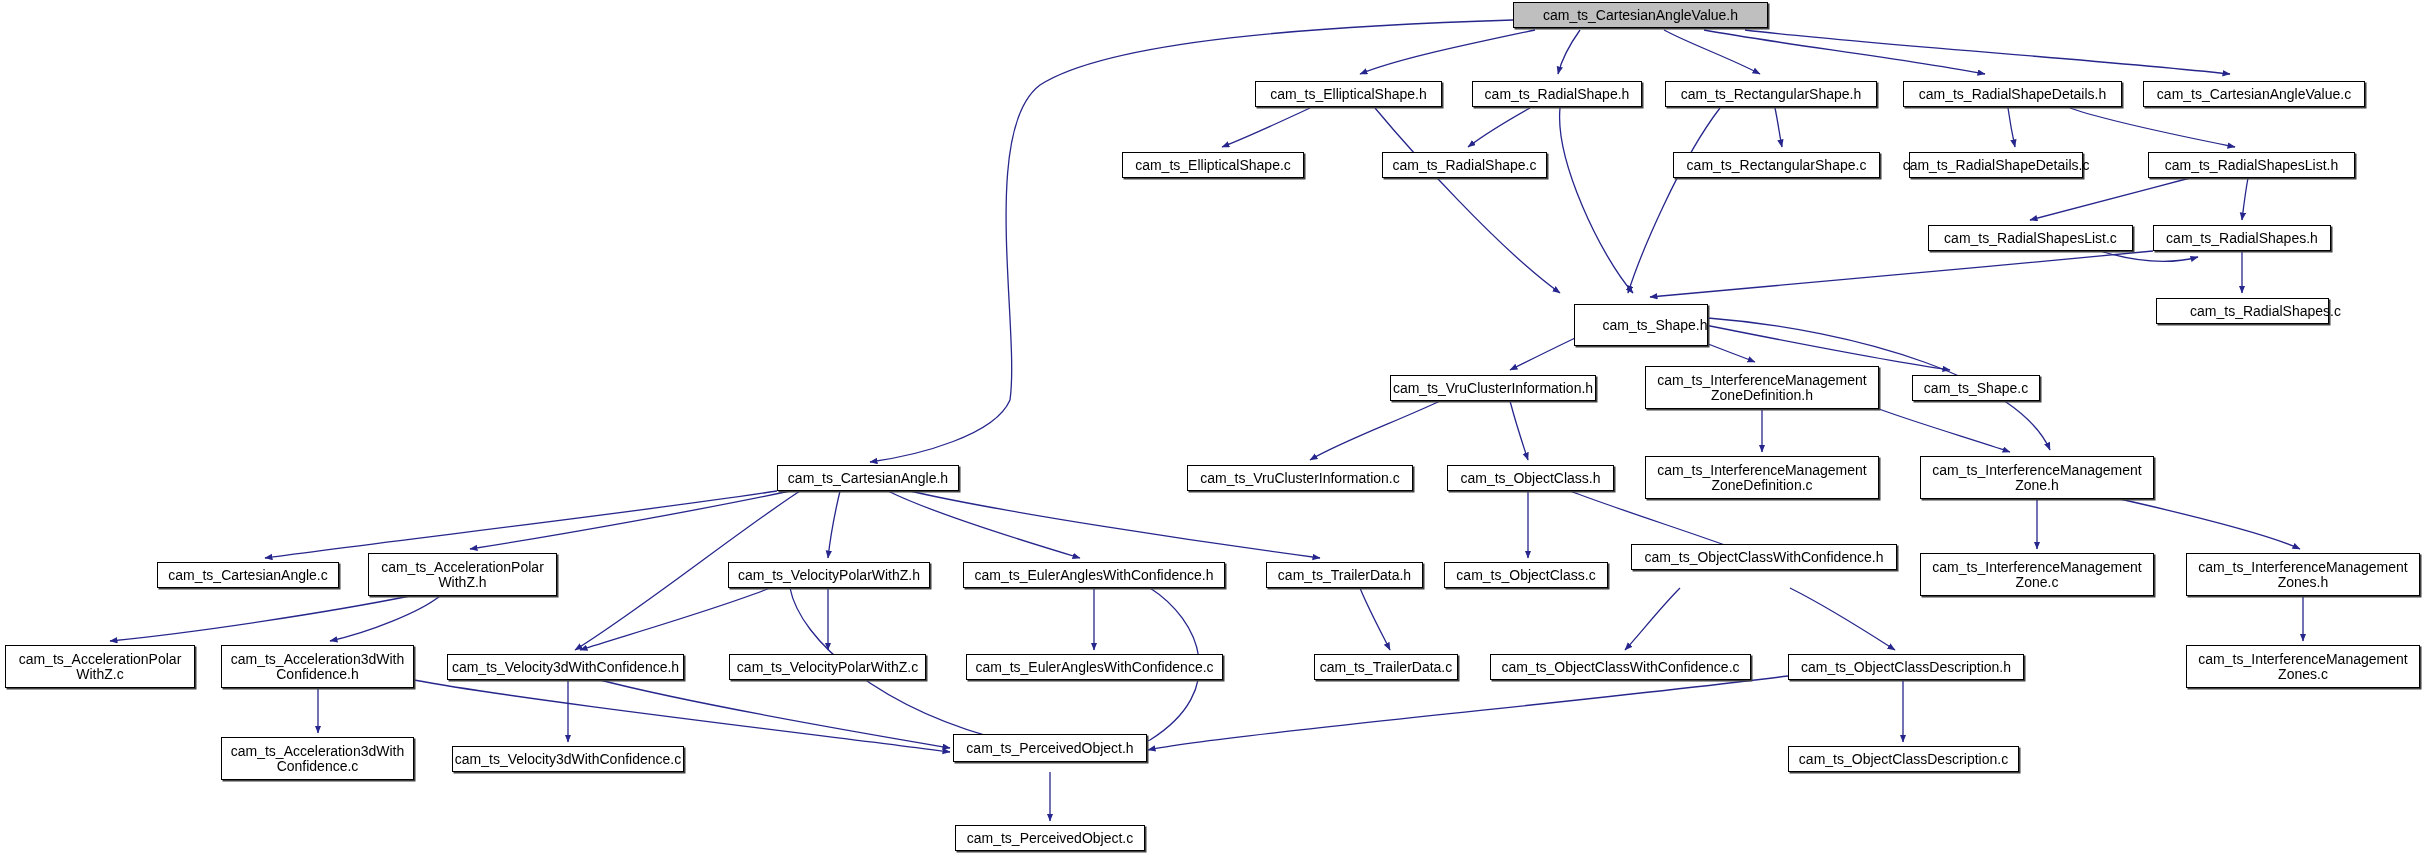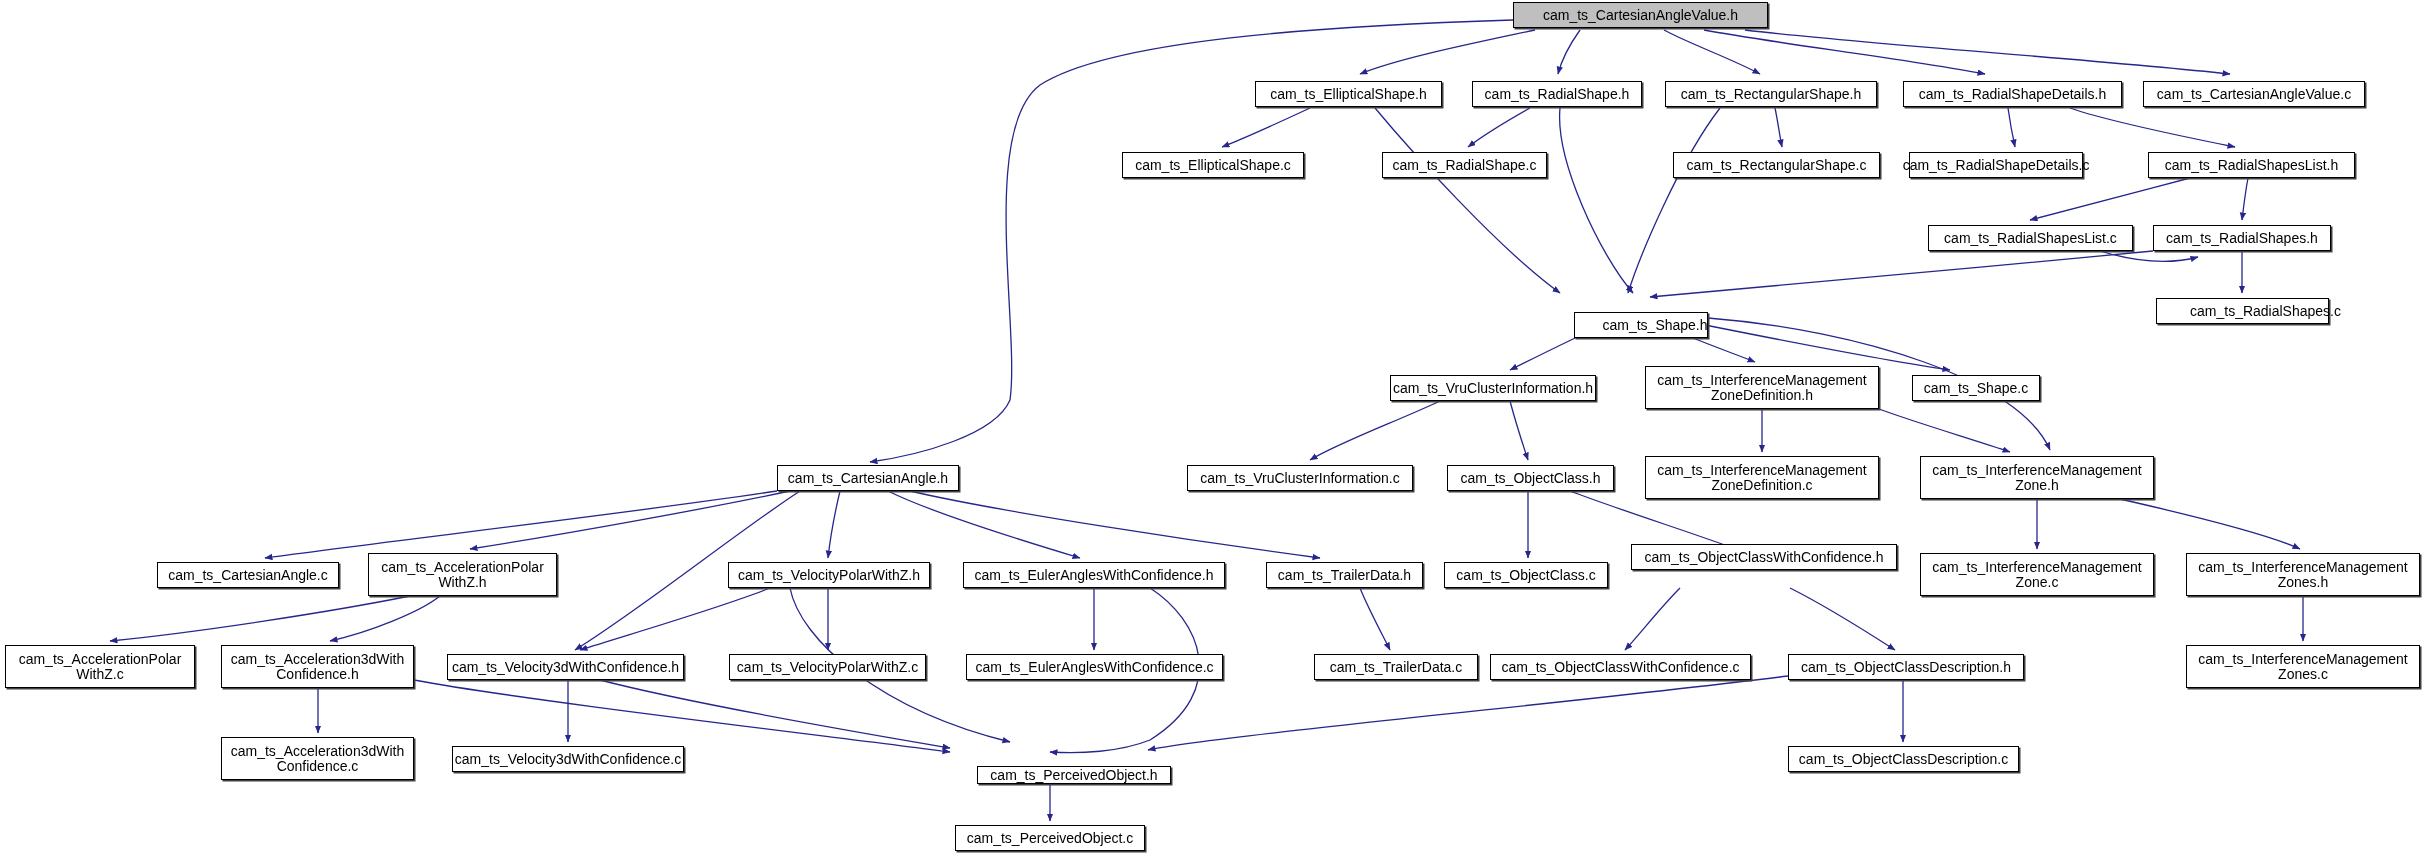--- a/index.html
+++ b/index.html
@@ -108,21 +108,21 @@
     <div class="node" style="left: 1665px; top: 81px; width: 212px; height: 26px;"><span class="lbl">cam_ts_RectangularShape.h</span></div>
     <div class="node" style="left: 1903px; top: 81px; width: 219px; height: 26px;"><span class="lbl">cam_ts_RadialShapeDetails.h</span></div>
     <div class="node" style="left: 2143px; top: 81px; width: 222px; height: 26px;"><span class="lbl">cam_ts_CartesianAngleValue.c</span></div>
     <div class="node" style="left: 1122px; top: 152px; width: 182px; height: 26px;"><span class="lbl">cam_ts_EllipticalShape.c</span></div>
     <div class="node" style="left: 1382px; top: 152px; width: 165px; height: 26px;"><span class="lbl">cam_ts_RadialShape.c</span></div>
     <div class="node" style="left: 1673px; top: 152px; width: 207px; height: 26px;"><span class="lbl">cam_ts_RectangularShape.c</span></div>
     <div class="node" style="left: 1909px; top: 152px; width: 174px; height: 26px;"><span class="lbl">cam_ts_RadialShapeDetails.c</span></div>
     <div class="node" style="left: 2148px; top: 152px; width: 207px; height: 26px;"><span class="lbl">cam_ts_RadialShapesList.h</span></div>
     <div class="node" style="left: 1928px; top: 225px; width: 205px; height: 26px;"><span class="lbl">cam_ts_RadialShapesList.c</span></div>
     <div class="node" style="left: 2153px; top: 225px; width: 178px; height: 26px;"><span class="lbl">cam_ts_RadialShapes.h</span></div>
-    <div class="node" style="left: 1574px; top: 312px; width: 134px; height: 26px; padding-left: 28px;"><span class="lbl">cam_ts_Shape.h</span></div>
+    <div class="node" style="left: 1574px; top: 304px; width: 134px; height: 42px; padding-left: 28px;"><span class="lbl">cam_ts_Shape.h</span></div>
     <div class="node" style="left: 2156px; top: 298px; width: 173px; height: 26px; padding-left: 46px;"><span class="lbl">cam_ts_RadialShapes.c</span></div>
     <div class="node" style="left: 1390px; top: 375px; width: 206px; height: 26px;"><span class="lbl">cam_ts_VruClusterInformation.h</span></div>
     <div class="node" style="left: 1645px; top: 366px; width: 234px; height: 43px;"><span class="lbl">cam_ts_InterferenceManagement
 ZoneDefinition.h</span></div>
     <div class="node" style="left: 1912px; top: 375px; width: 128px; height: 26px;"><span class="lbl">cam_ts_Shape.c</span></div>
     <div class="node" style="left: 777px; top: 465px; width: 182px; height: 26px;"><span class="lbl">cam_ts_CartesianAngle.h</span></div>
     <div class="node" style="left: 1187px; top: 465px; width: 226px; height: 26px;"><span class="lbl">cam_ts_VruClusterInformation.c</span></div>
     <div class="node" style="left: 1447px; top: 465px; width: 167px; height: 26px;"><span class="lbl">cam_ts_ObjectClass.h</span></div>
     <div class="node" style="left: 1645px; top: 456px; width: 234px; height: 43px;"><span class="lbl">cam_ts_InterferenceManagement
 ZoneDefinition.c</span></div>
@@ -140,24 +140,24 @@
 Zone.c</span></div>
     <div class="node" style="left: 2186px; top: 553px; width: 234px; height: 43px;"><span class="lbl">cam_ts_InterferenceManagement
 Zones.h</span></div>
     <div class="node" style="left: 5px; top: 645px; width: 190px; height: 43px;"><span class="lbl">cam_ts_AccelerationPolar
 WithZ.c</span></div>
     <div class="node" style="left: 221px; top: 645px; width: 193px; height: 43px;"><span class="lbl">cam_ts_Acceleration3dWith
 Confidence.h</span></div>
     <div class="node" style="left: 447px; top: 654px; width: 237px; height: 26px;"><span class="lbl">cam_ts_Velocity3dWithConfidence.h</span></div>
     <div class="node" style="left: 729px; top: 654px; width: 197px; height: 26px;"><span class="lbl">cam_ts_VelocityPolarWithZ.c</span></div>
     <div class="node" style="left: 966px; top: 654px; width: 257px; height: 26px;"><span class="lbl">cam_ts_EulerAnglesWithConfidence.c</span></div>
-    <div class="node" style="left: 1314px; top: 654px; width: 164px; height: 26px;"><span class="lbl">cam_ts_TrailerData.c</span></div>
+    <div class="node" style="left: 1314px; top: 654px; width: 144px; height: 26px;"><span class="lbl">cam_ts_TrailerData.c</span></div>
     <div class="node" style="left: 1490px; top: 654px; width: 261px; height: 26px;"><span class="lbl">cam_ts_ObjectClassWithConfidence.c</span></div>
     <div class="node" style="left: 1788px; top: 654px; width: 236px; height: 26px;"><span class="lbl">cam_ts_ObjectClassDescription.h</span></div>
     <div class="node" style="left: 2186px; top: 645px; width: 234px; height: 43px;"><span class="lbl">cam_ts_InterferenceManagement
 Zones.c</span></div>
     <div class="node" style="left: 221px; top: 737px; width: 193px; height: 43px;"><span class="lbl">cam_ts_Acceleration3dWith
 Confidence.c</span></div>
     <div class="node" style="left: 452px; top: 746px; width: 232px; height: 26px;"><span class="lbl">cam_ts_Velocity3dWithConfidence.c</span></div>
-    <div class="node" style="left: 953px; top: 766px; width: 194px; height: 18px; margin-left: 24px;"><span class="lbl">cam_ts_PerceivedObject.h</span></div>
+    <div class="node" style="left: 953px; top: 734px; width: 194px; height: 28px;"><span class="lbl">cam_ts_PerceivedObject.h</span></div>
     <div class="node" style="left: 1788px; top: 746px; width: 231px; height: 26px;"><span class="lbl">cam_ts_ObjectClassDescription.c</span></div>
     <div class="node" style="left: 955px; top: 825px; width: 190px; height: 26px;"><span class="lbl">cam_ts_PerceivedObject.c</span></div>
   </div>
 
 </body></html>

